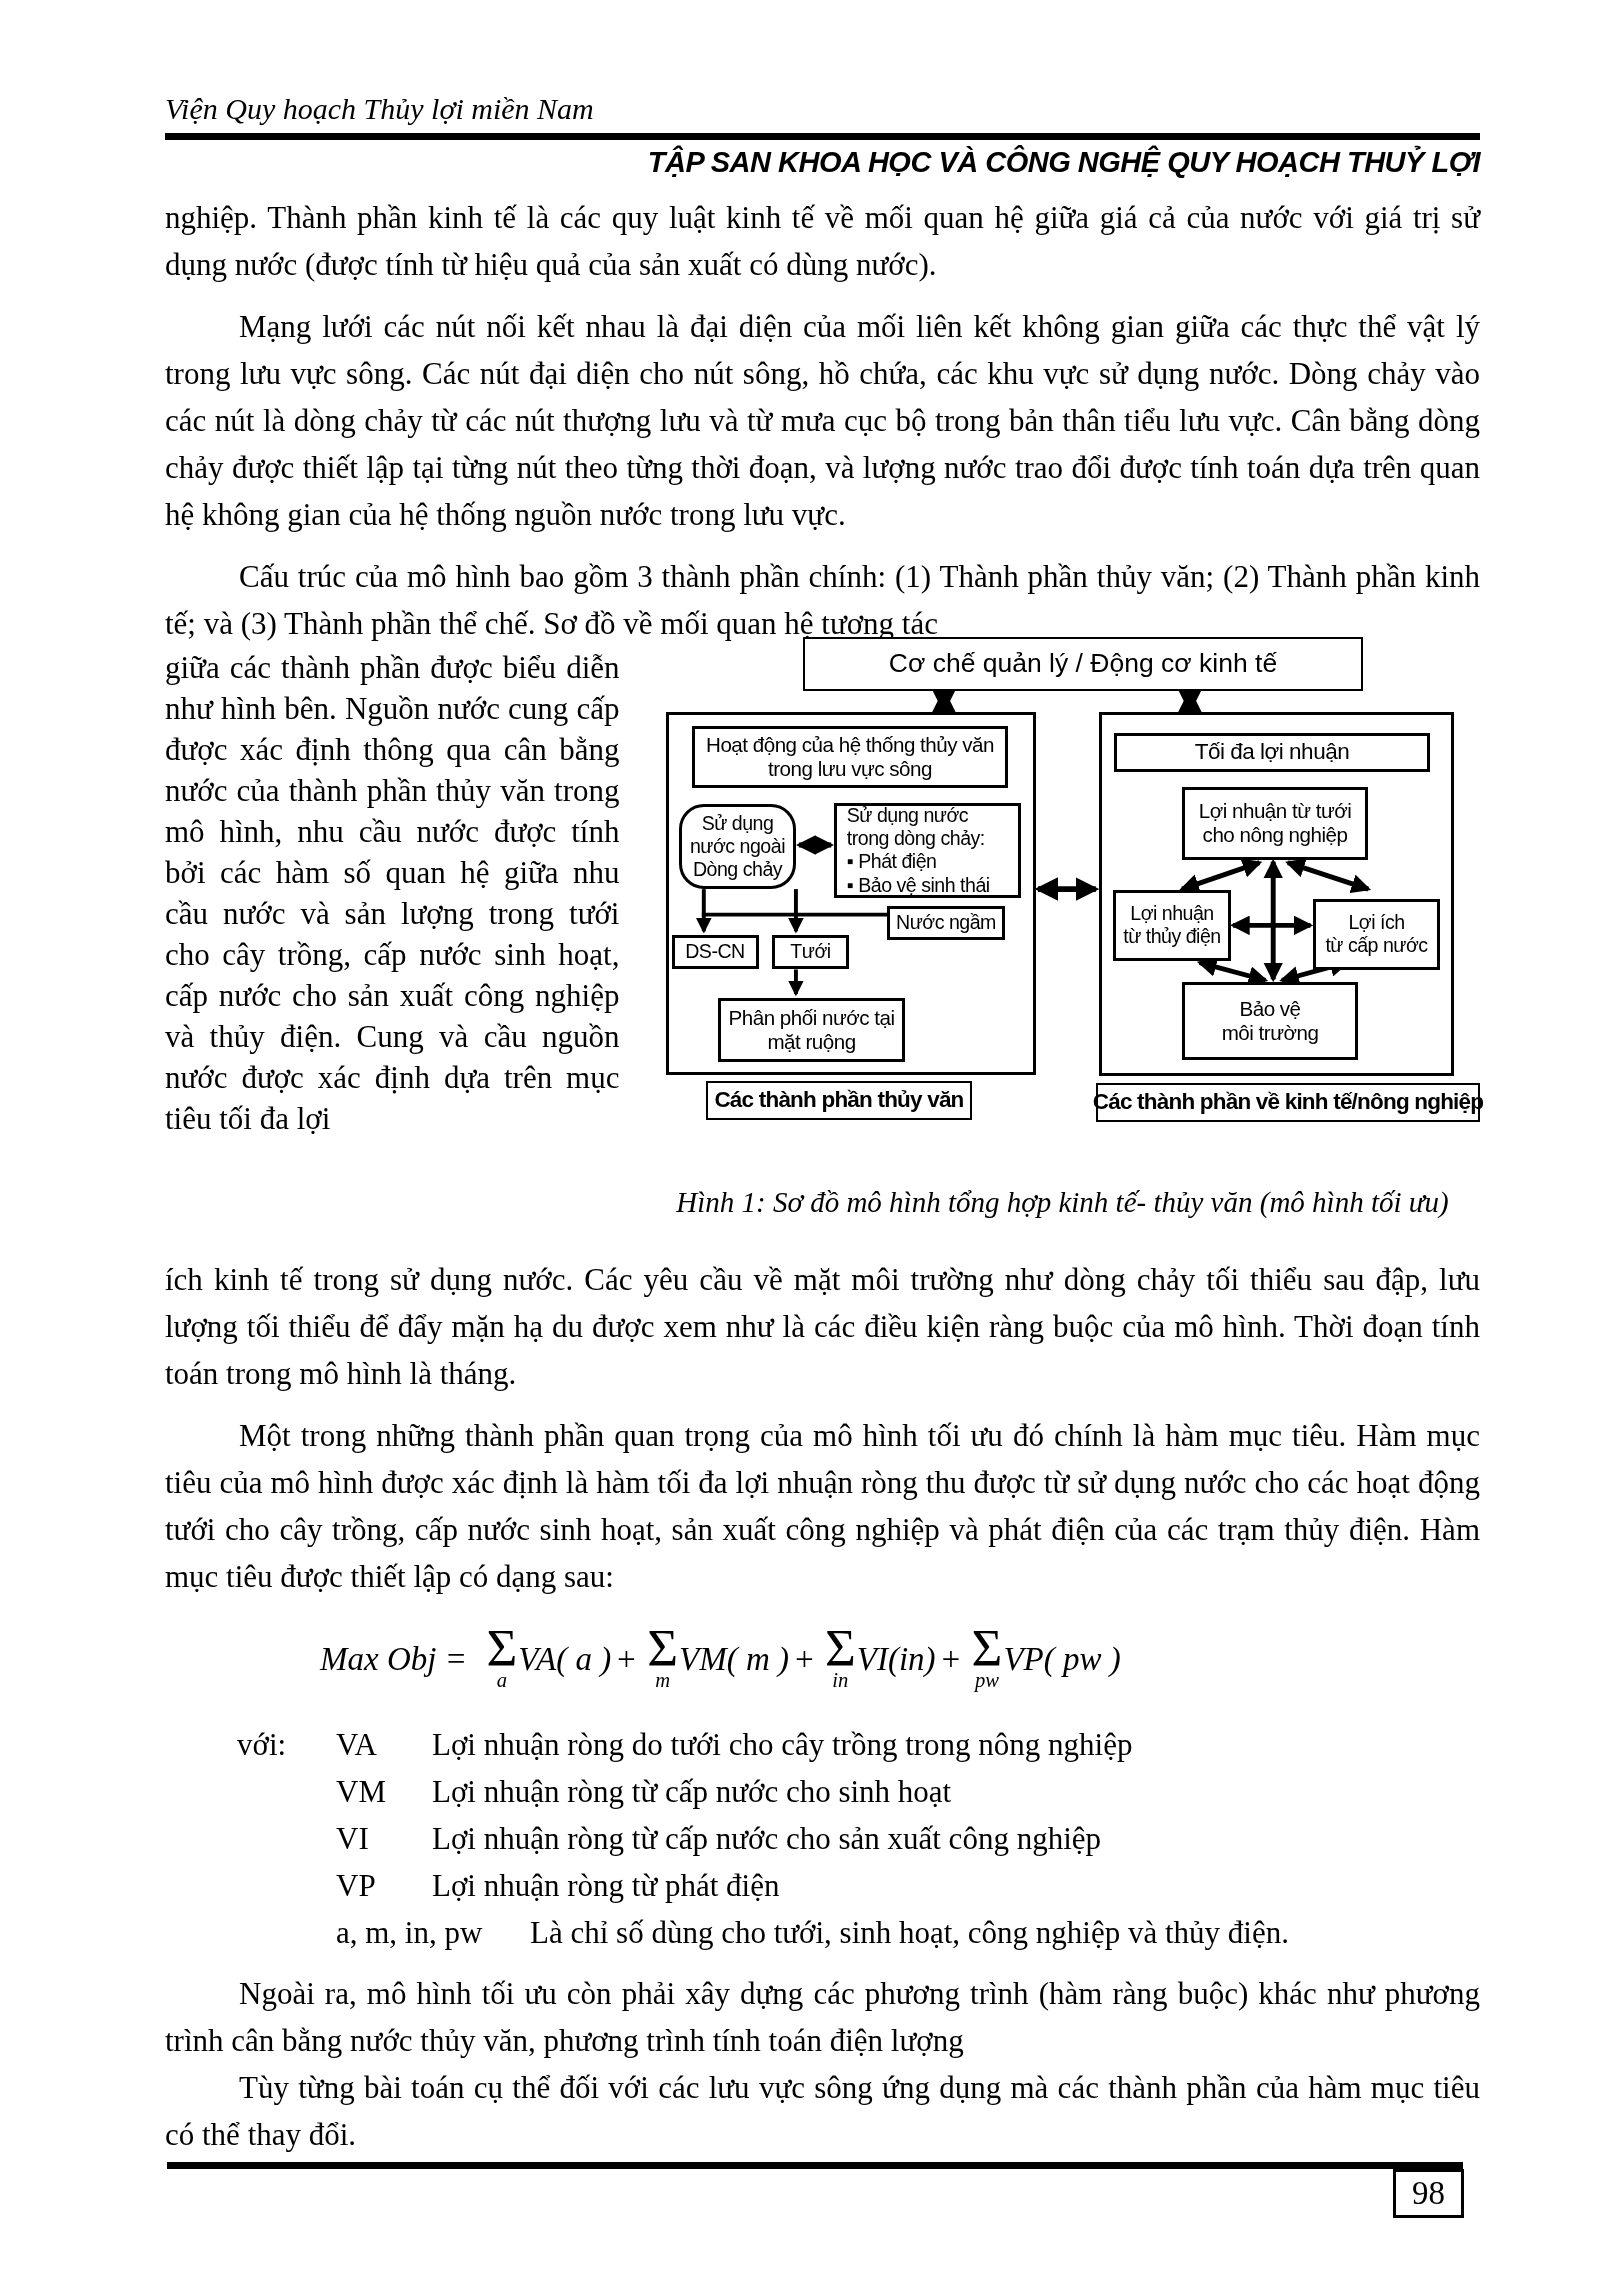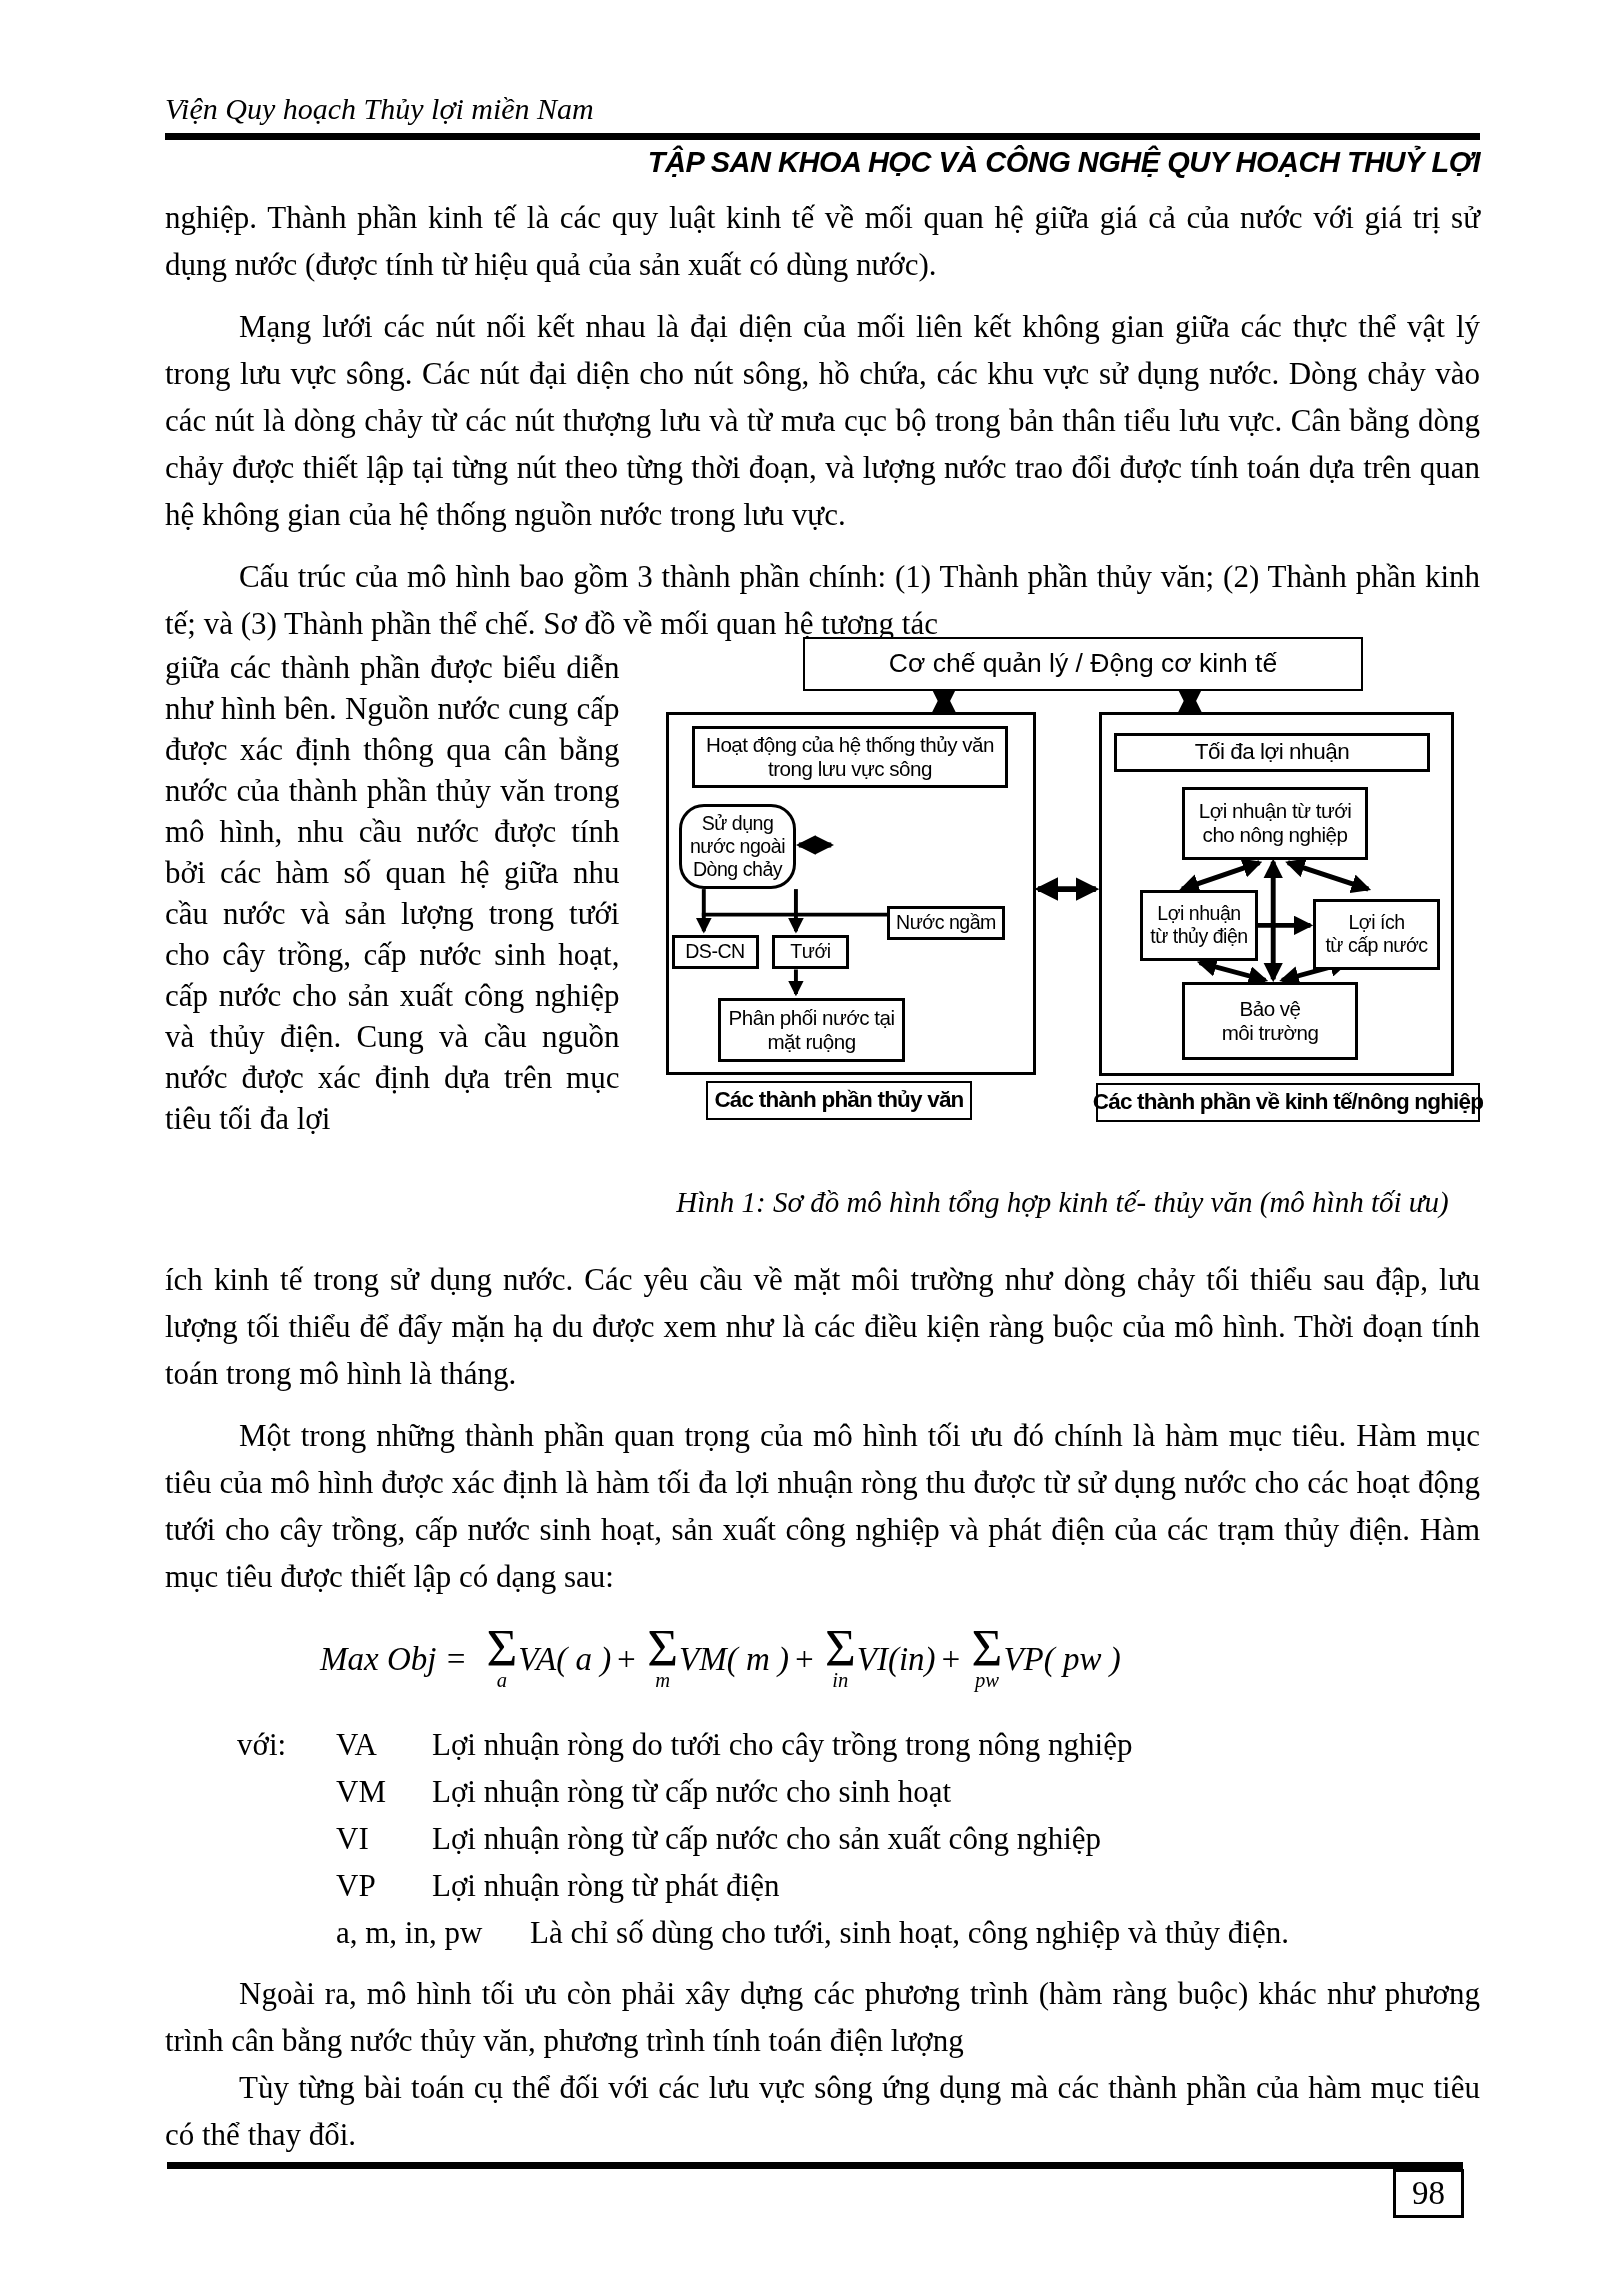--- a/index.html
+++ b/index.html
@@ -196,35 +196,41 @@
 
         <div class="fig-box fb-title" style="left:47px;top:89px;width:316px;height:62px;">
           <span>Hoạt động của hệ thống thủy văn</span>
           <span>trong lưu vực sông</span>
         </div>
         <div class="fig-box fb-small" style="left:34px;top:167px;width:117px;height:85px;border-radius:25px;">
           <span>Sử dụng</span>
           <span>nước ngoài</span>
           <span>Dòng chảy</span>
         </div>
+        <div class="fig-box fb-instream" style="left:189px;top:166px;width:187px;height:95px;">
+          <span class="b-line">Sử dụng nước</span>
+          <span class="b-line">trong dòng chảy:</span>
+          <span class="b-line"><span>▪</span>&nbsp;<span>Phát điện</span></span>
+          <span class="b-line"><span>▪</span>&nbsp;<span>Bảo vệ sinh thái</span></span>
+        </div>
         <div class="fig-box fb-small" style="left:242px;top:269px;width:118px;height:34px;">Nước ngầm</div>
         <div class="fig-box fb-small" style="left:26.5px;top:298px;width:87px;height:34px;">DS-CN</div>
         <div class="fig-box fb-small" style="left:127px;top:298px;width:77px;height:34px;">Tưới</div>
         <div class="fig-box" style="left:73px;top:361px;width:187px;height:64px;">
           <span>Phân phối nước tại</span>
           <span>mặt ruộng</span>
         </div>
         <div class="fig-box fb-label" style="left:61px;top:444px;width:266px;height:39px;">Các thành phần thủy văn</div>
 
         <div class="fig-box" style="left:469px;top:96px;width:316px;height:39px;font-size:22.5px;">Tối đa lợi nhuận</div>
         <div class="fig-box" style="left:537px;top:150px;width:186px;height:73px;">
           <span>Lợi nhuận từ tưới</span>
           <span>cho nông nghiệp</span>
         </div>
-        <div class="fig-box fb-small" style="left:495px;top:253px;width:118px;height:71px;">
+        <div class="fig-box fb-small" style="left:468px;top:253px;width:118px;height:71px;">
           <span>Lợi nhuận</span>
           <span>từ thủy điện</span>
         </div>
         <div class="fig-box fb-small" style="left:668px;top:262px;width:127px;height:71px;">
           <span>Lợi ích</span>
           <span>từ cấp nước</span>
         </div>
         <div class="fig-box" style="left:537px;top:345px;width:176px;height:78px;">
           <span>Bảo vệ</span>
           <span>môi trường</span>

